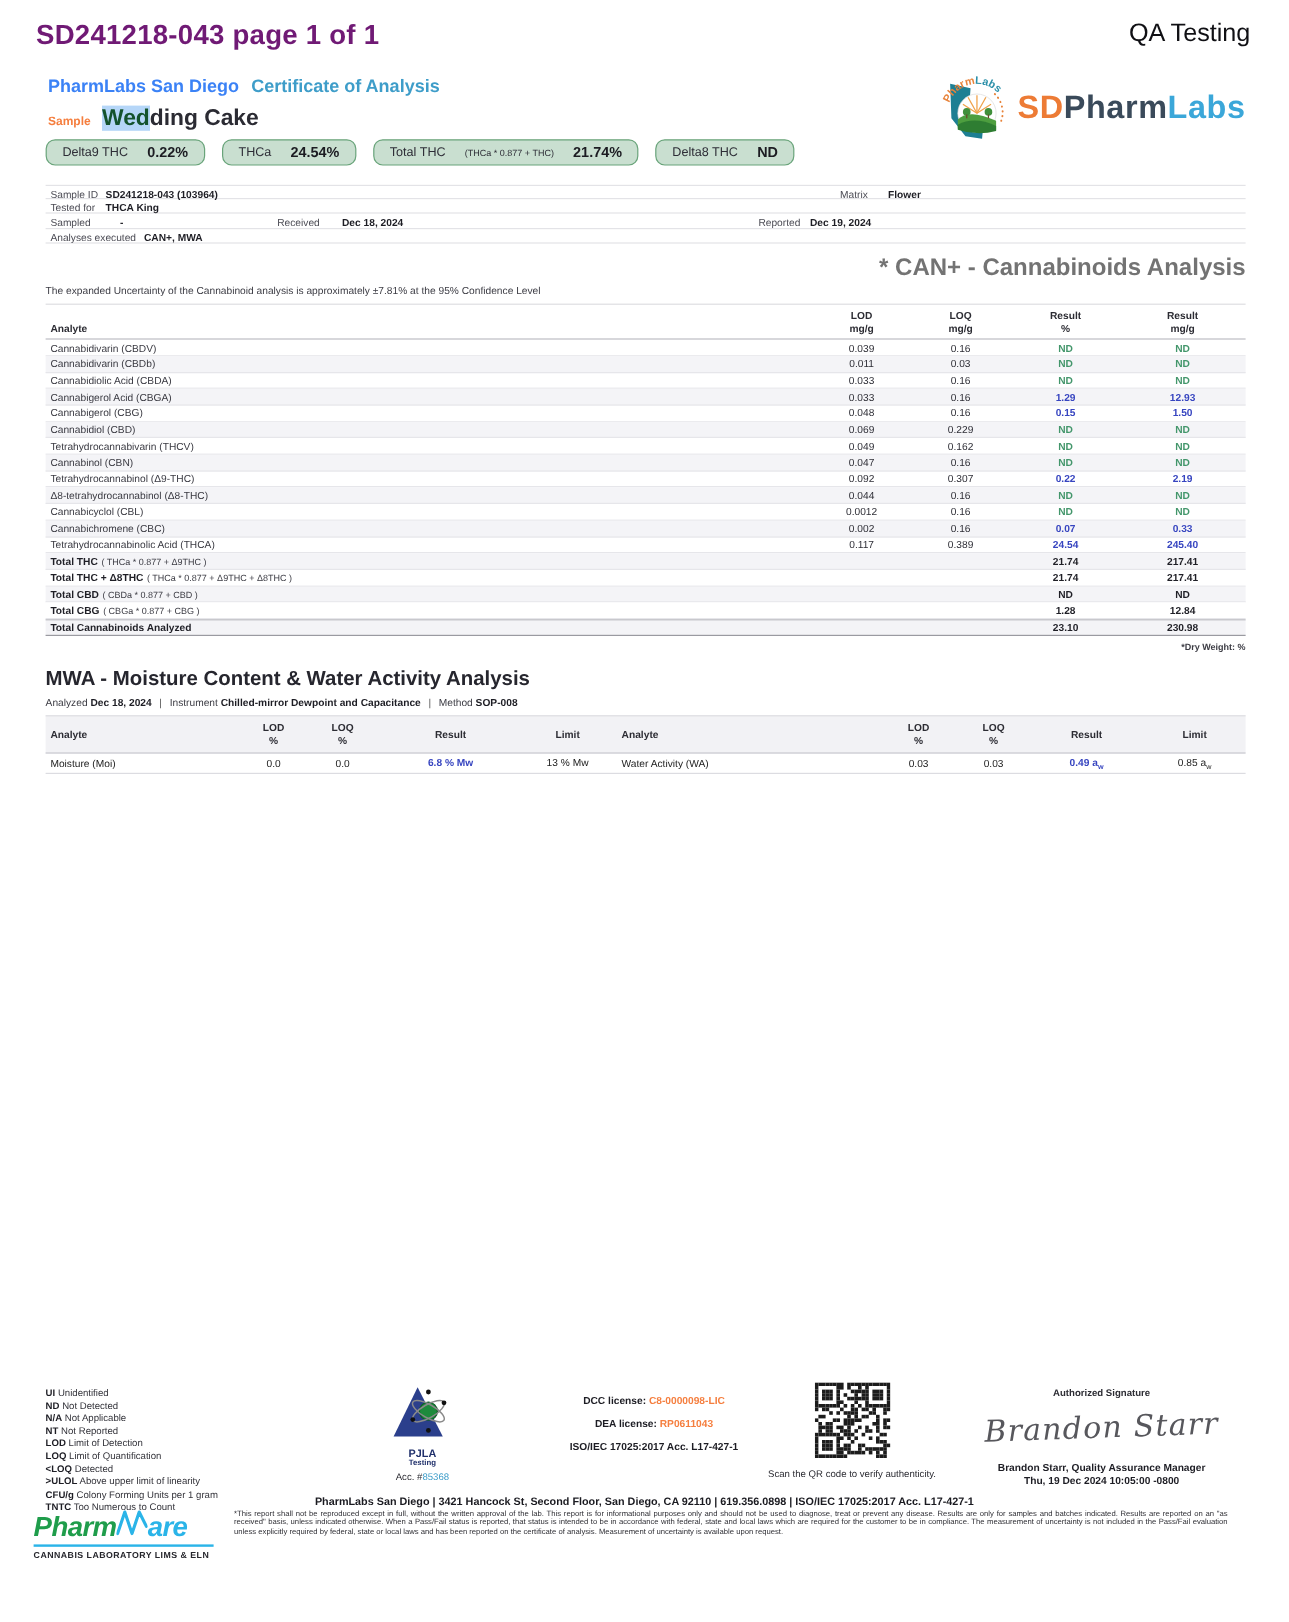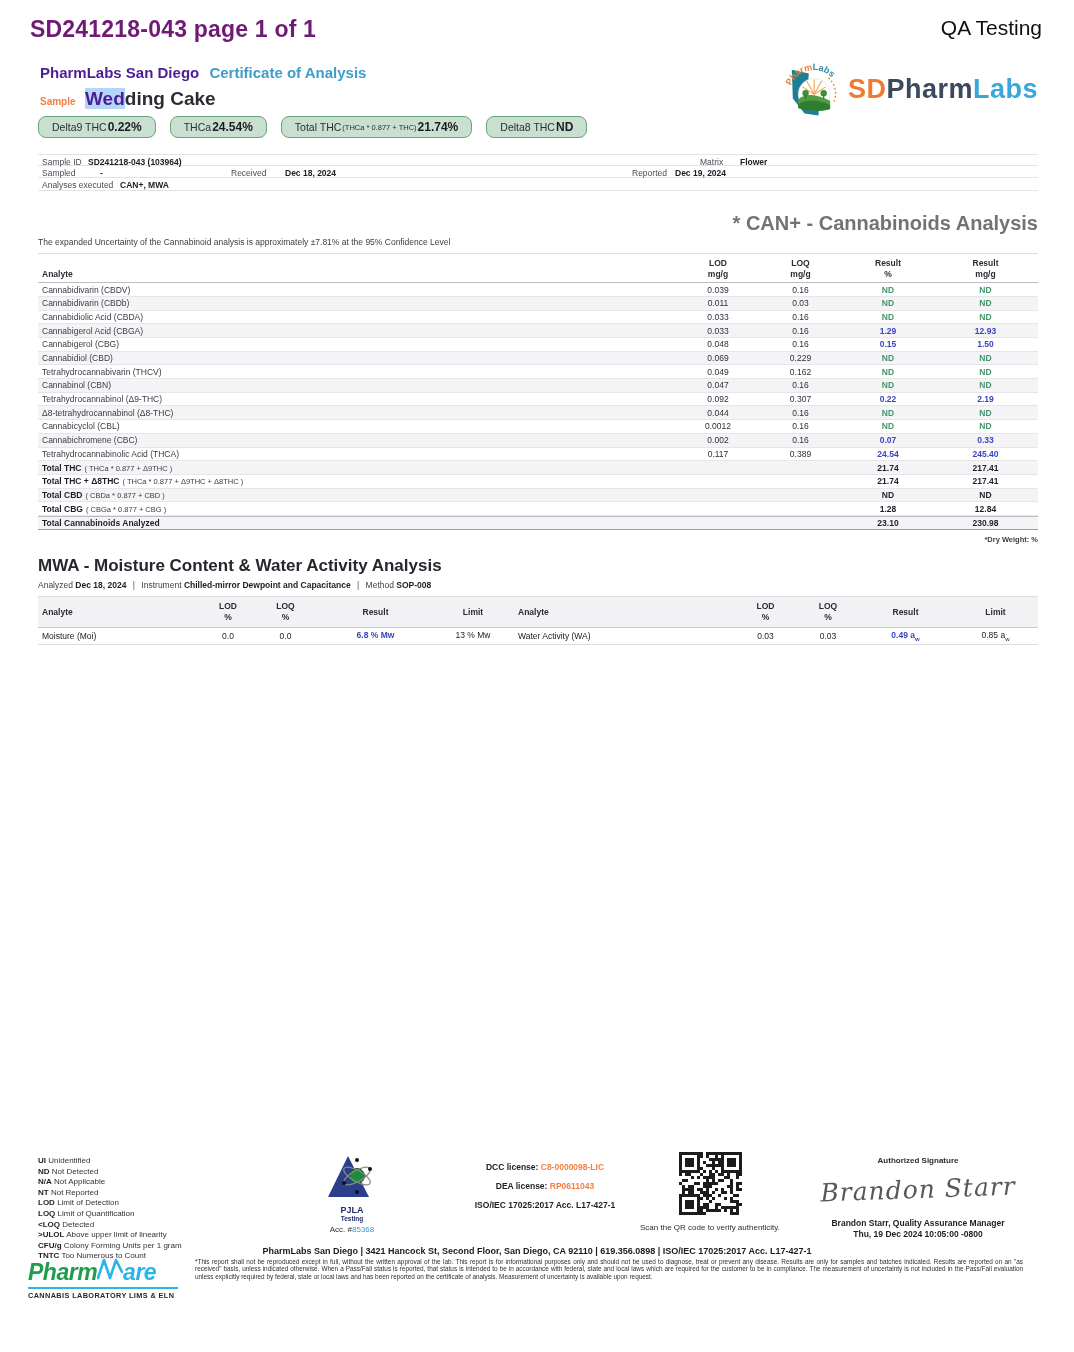--- a/index.html
+++ b/index.html
@@ -6,38 +6,38 @@
   html,body { background:#ffffff; }
   body { font-family:"Liberation Sans", sans-serif; color:#222; }
   .page { position:relative; width:1074px; height:1352px; margin:0 auto; background:#fff; overflow:hidden; }
 
   
   .top-row { position:absolute; left:30px; right:32px; top:16px; display:flex; justify-content:space-between; align-items:flex-start; }
   .doc-title { font-size:23px; font-weight:700; color:#701a75; letter-spacing:.2px; }
   .qa-label { font-size:21px; font-weight:400; color:#101014; }
 
   .lab-line { position:absolute; left:40px; top:64px; font-size:15px; font-weight:700; }
-  .lab-name { color:#4c1d95; margin-right:6px; }
+  .lab-name { color:#3b82f6; margin-right:6px; }
   .doc-type { color:#3e9dc9; font-weight:600; }
 
   .sample-line { position:absolute; left:40px; top:88px; }
   .sample-label { color:#f57e3e; font-size:10px; font-weight:600; margin-right:5px; }
   .sample-name { font-size:19px; font-weight:700; color:#2b2b33; }
-  .sample-name mark { background:#b5d6f8; color:#4c1d95; }
+  .sample-name mark { background:#b5d6f8; color:#14532d; }
 
   
   .sd-logo { position:absolute; right:36px; top:56px; display:flex; align-items:center; }
   .sd-logo-text { font-size:27px; font-weight:700; letter-spacing:.5px; margin-left:4px; }
   .sd-logo-text .t-sd { color:#ed7b35; }
   .sd-logo-text .t-pharm { color:#3a4a5a; }
   .sd-logo-text .t-labs { color:#3ba7d9; }
 
   
   .badges { position:absolute; left:38px; top:116px; display:flex; gap:14px; }
-  .badge { display:flex; align-items:center; gap:1px; background:#c9dfd0; border:1.5px solid #69a47a; border-radius:8px; padding:3px 13px; height:22px; }
+  .badge { display:flex; align-items:center; gap:16px; background:#c9dfd0; border:1.5px solid #69a47a; border-radius:8px; padding:3px 13px; height:22px; }
   .b-label { font-size:10.5px; color:#2d2d36; font-weight:500; }
   .b-formula { font-size:7.5px; color:#2d2d36; }
   .b-formula:empty { display:none; }
   .b-value { font-size:12px; font-weight:700; color:#1c1c22; }
 
   
   .meta { position:absolute; left:38px; right:36px; top:154px; font-size:8.5px; }
   .m-row { position:relative; height:12.2px; border-bottom:1px solid #e3e3e7; }
   .m-row:first-child { border-top:1px solid #e3e3e7; }
   .m-row span { position:absolute; top:2px; white-space:nowrap; }
@@ -202,20 +202,24 @@
         <span class="b-value">ND</span>
       </div>
     </div>
 
   <div class="meta">
     <div class="m-row">
       <span class="m-l" style="left:4px">Sample ID</span>
       <span class="m-v" style="left:50px">SD241218-043 (103964)</span>
       <span class="m-l" style="left:662px">Matrix</span>
       <span class="m-v" style="left:702px">Flower</span>
+    </div>
+    <div class="m-row">
+      <span class="m-l" style="left:4px">Tested for</span>
+      <span class="m-v" style="left:50px">THCA King</span>
     </div>
     <div class="m-row">
       <span class="m-l" style="left:4px">Sampled</span>
       <span class="m-v" style="left:62px">-</span>
       <span class="m-l" style="left:193px">Received</span>
       <span class="m-v" style="left:247px">Dec 18, 2024</span>
       <span class="m-l" style="left:594px">Reported</span>
       <span class="m-v" style="left:637px">Dec 19, 2024</span>
     </div>
     <div class="m-row">

